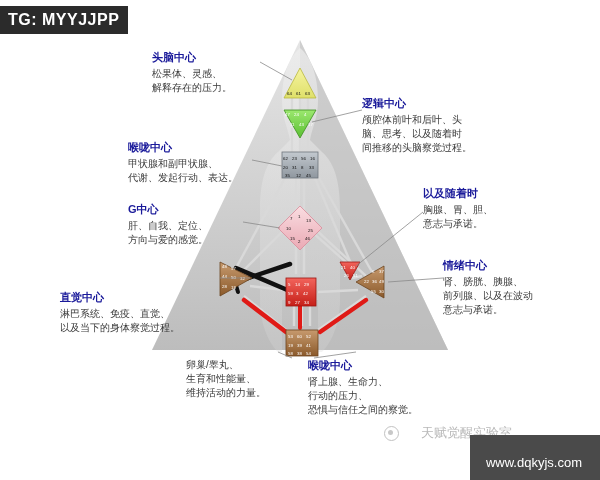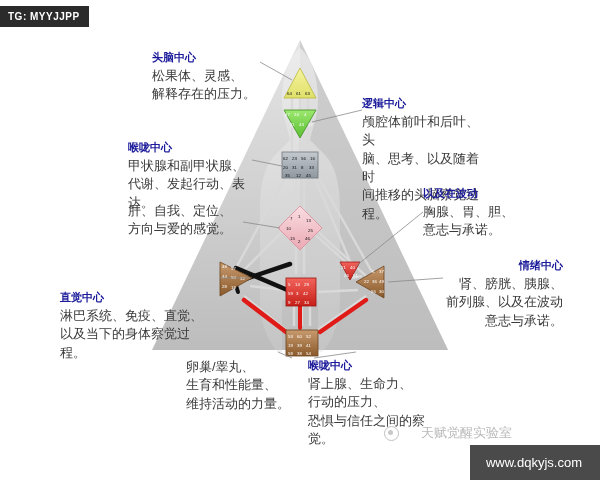--- a/index.html
+++ b/index.html
@@ -21,36 +21,36 @@
     background: #ffffff;
     overflow: hidden;
   }
   
   .tg-badge {
     position: absolute;
     left: 0;
     top: 6px;
     background: #2b2b2b;
     color: #ffffff;
-    font-size: 10px;
+    font-size: 16px;
     font-weight: bold;
     letter-spacing: 0.5px;
     padding: 5px 9px 5px 8px;
     font-family: "Liberation Sans", sans-serif;
     z-index: 40;
   }
   
   .url-badge {
     position: absolute;
     right: 0;
     bottom: 0;
     background: #4a4a4a;
     color: #ffffff;
     font-size: 13px;
-    padding: 10px 18px 10px 16px;
+    padding: 20px 18px 10px 16px;
     font-family: "Liberation Sans", sans-serif;
     z-index: 40;
   }
   
   .watermark {
     position: absolute;
     right: 88px;
     bottom: 38px;
     color: #b9b9b9;
     font-size: 13px;
@@ -93,21 +93,21 @@
     line-height: 1.42;
   }
   .lbl .title {
     font-weight: bold;
     font-size: 11px;
     color: #1a1a9a;
     display: block;
     margin-bottom: 1px;
   }
   .lbl .body {
-    font-size: 13px;
+    font-size: 10px;
     color: #3a3a3a;
     display: block;
     white-space: pre-line;
   }
   .lbl.center-align { text-align: left; }
   .lbl.left-align { text-align: left; }
 
   .num { font-size: 4.4px; fill: #111111; font-family: "Liberation Sans", sans-serif; }
   .num-w { font-size: 4.4px; fill: #ffffff; font-family: "Liberation Sans", sans-serif; }
 </style>
@@ -347,37 +347,38 @@
 间推移的头脑察觉过程。</span>
   </div>
 
   <div class="lbl center-align" style="left:128px; top:140px; width:124px;">
     <span class="title">喉咙中心</span>
     <span class="body">甲状腺和副甲状腺、
 代谢、发起行动、表达。</span>
   </div>
 
   <div class="lbl center-align" style="left:128px; top:202px; width:118px;">
+    <span class="title">G中心</span>
     <span class="body">肝、自我、定位、
 方向与爱的感觉。</span>
   </div>
 
   <div class="lbl left-align" style="left:423px; top:186px; width:110px;">
-    <span class="title">以及在波动</span>
+    <span class="title">以及随着时</span>
     <span class="body">胸腺、胃、胆、
 意志与承诺。</span>
   </div>
 
   <div class="lbl center-align" style="left:60px; top:258px; width:152px;margin-top:32px;">
     <span class="title">直觉中心</span>
     <span class="body">淋巴系统、免疫、直觉、
 以及当下的身体察觉过程。</span>
   </div>
 
-  <div class="lbl left-align" style="left:443px; top:258px; width:120px;text-align:right;">
+  <div class="lbl left-align" style="left:443px; top:258px; width:120px;">
     <span class="title">情绪中心</span>
     <span class="body">肾、膀胱、胰腺、
 前列腺、以及在波动
 意志与承诺。</span>
   </div>
 
   <div class="lbl center-align" style="left:186px; top:358px; width:112px;">
     <span class="body">卵巢/睾丸、
 生育和性能量、
 维持活动的力量。</span>

